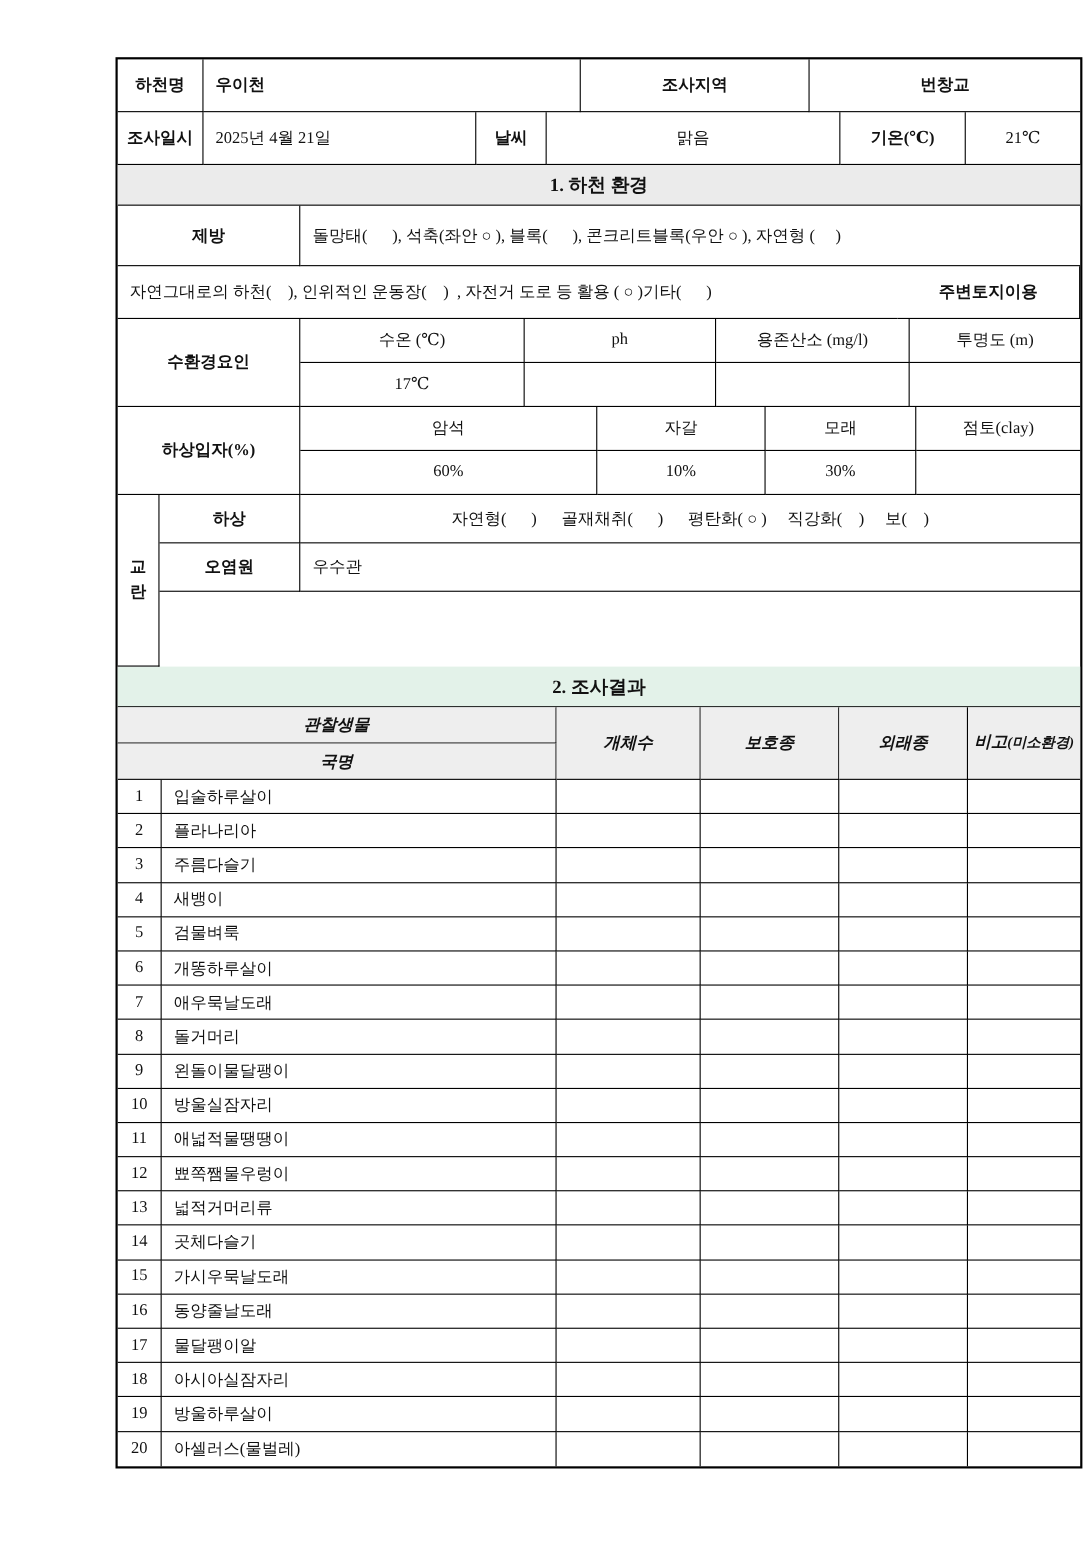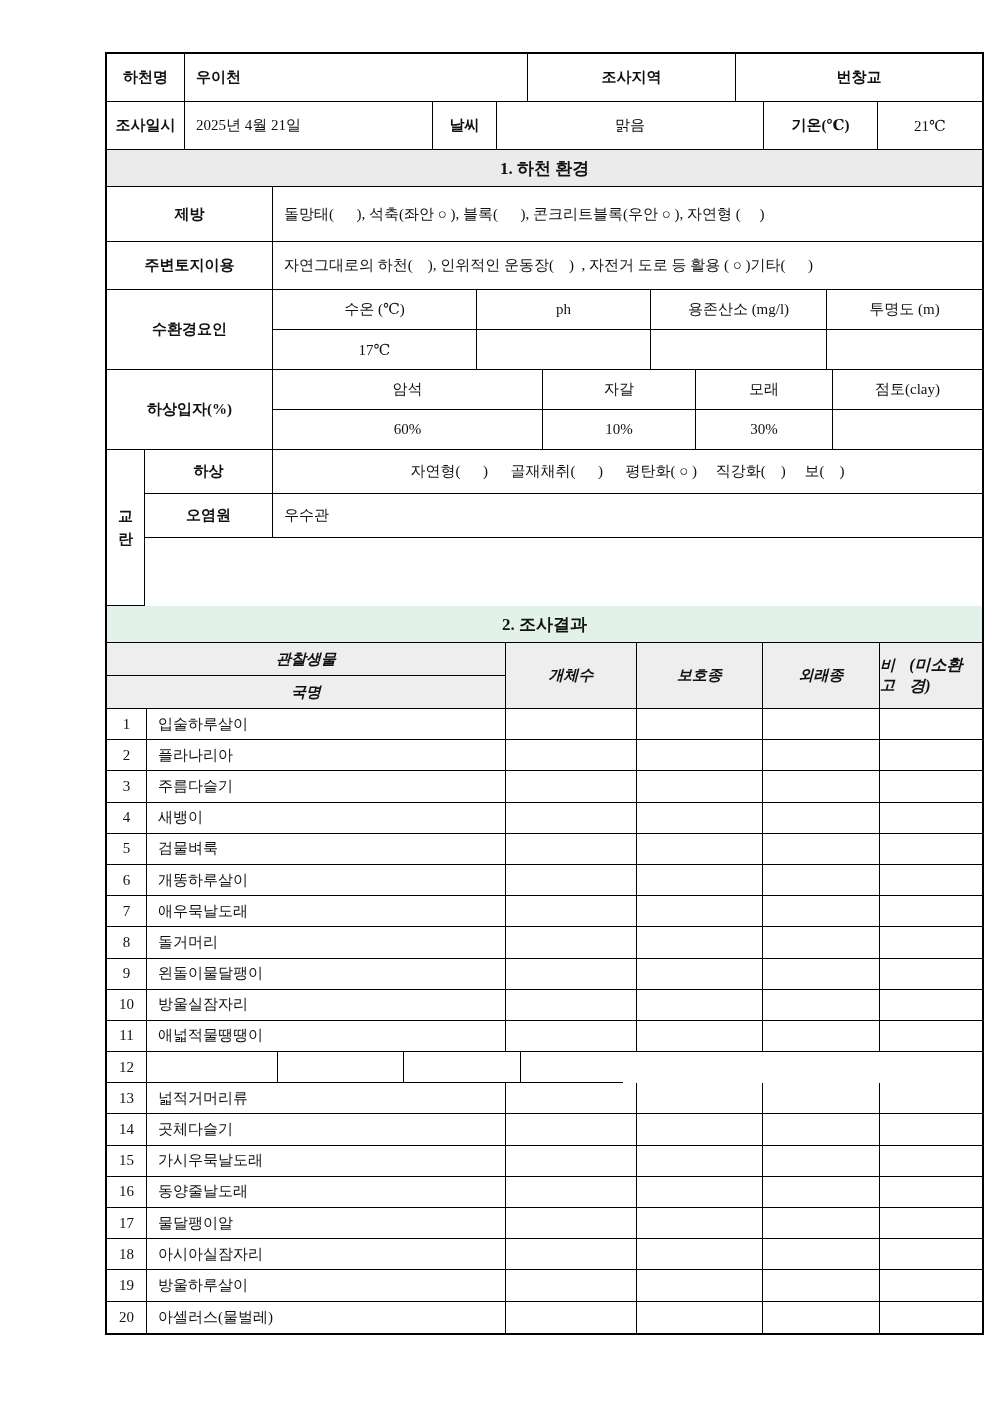--- a/index.html
+++ b/index.html
@@ -15,21 +15,21 @@
   .lab{font-weight:bold;}
   .left{justify-content:flex-start;padding-left:11px;padding-right:8px;text-align:left;}
   .pre{white-space:pre-wrap;}
   .preline{white-space:pre-line;text-align:center;line-height:1.5;}
   .bar{height:36px;display:flex;align-items:center;justify-content:center;
        font-weight:bold;font-size:17px;border-bottom:1px solid #000;}
   .bar1{background:#ebebeb;}
   .bar2{background:#e3f2e9;}
   .hdr{background:#eeeeee;font-style:italic;}
   .col2{flex-direction:row;line-height:1.3;}
-  .sub{font-size:16px;font-weight:bold;}
+  .sub{font-size:13px;font-weight:bold;}
   .species-row .cell{font-size:15px;}
   .no-b > .cell{border-bottom:none;}
 </style>
 </head>
 <body>
 
 <div class="frame">
 
   <div class="row" style="height:48px">
     <div class="cell lab" style="width:78px">하천명</div>
@@ -48,22 +48,22 @@
   </div>
 
   <div class="bar bar1">1. 하천 환경</div>
 
   <div class="row" style="height:55px">
     <div class="cell lab" style="width:166px">제방</div>
     <div class="cell left pre last" style="width:709px">돌망태(      ), 석축(좌안 ○ ), 블록(      ), 콘크리트블록(우안 ○ ), 자연형 (     )</div>
   </div>
 
   <div class="row" style="height:48px">
+    <div class="cell left pre last" style="width:709px">자연그대로의 하천(    ), 인위적인 운동장(    )  , 자전거 도로 등 활용 ( ○ )기타(      )</div>
     <div class="cell lab" style="width:166px">주변토지이용</div>
-    <div class="cell left pre last" style="width:709px">자연그대로의 하천(    ), 인위적인 운동장(    )  , 자전거 도로 등 활용 ( ○ )기타(      )</div>
   </div>
 
   <div class="row" style="height:80px">
     <div class="cell lab" style="width:166px;height:80px">수환경요인</div>
     <div class="stack" style="width:709px">
       <div class="row" style="height:40px">
         <div class="cell" style="width:204px">수온 (℃)</div>
         <div class="cell" style="width:174px">ph</div>
         <div class="cell" style="width:176px">용존산소 (mg/l)</div>
         <div class="cell last" style="width:155px">투명도 (m)</div>
@@ -214,20 +214,21 @@
       <div class="row species-row" style="height:31.2px">
     <div class="cell" style="width:40px">11</div>
     <div class="cell left" style="width:359px">애넓적물땡땡이</div>
     <div class="cell" style="width:131px"></div>
     <div class="cell" style="width:126px"></div>
     <div class="cell" style="width:117px"></div>
     <div class="cell last" style="width:102px"></div>
   </div>
       <div class="row species-row" style="height:31.2px">
     <div class="cell" style="width:40px">12</div>
+    <div class="cell left" style="width:359px">뾰쪽쨈물우렁이</div>
     <div class="cell" style="width:131px"></div>
     <div class="cell" style="width:126px"></div>
     <div class="cell" style="width:117px"></div>
     <div class="cell last" style="width:102px"></div>
   </div>
       <div class="row species-row" style="height:31.2px">
     <div class="cell" style="width:40px">13</div>
     <div class="cell left" style="width:359px">넓적거머리류</div>
     <div class="cell" style="width:131px"></div>
     <div class="cell" style="width:126px"></div>

